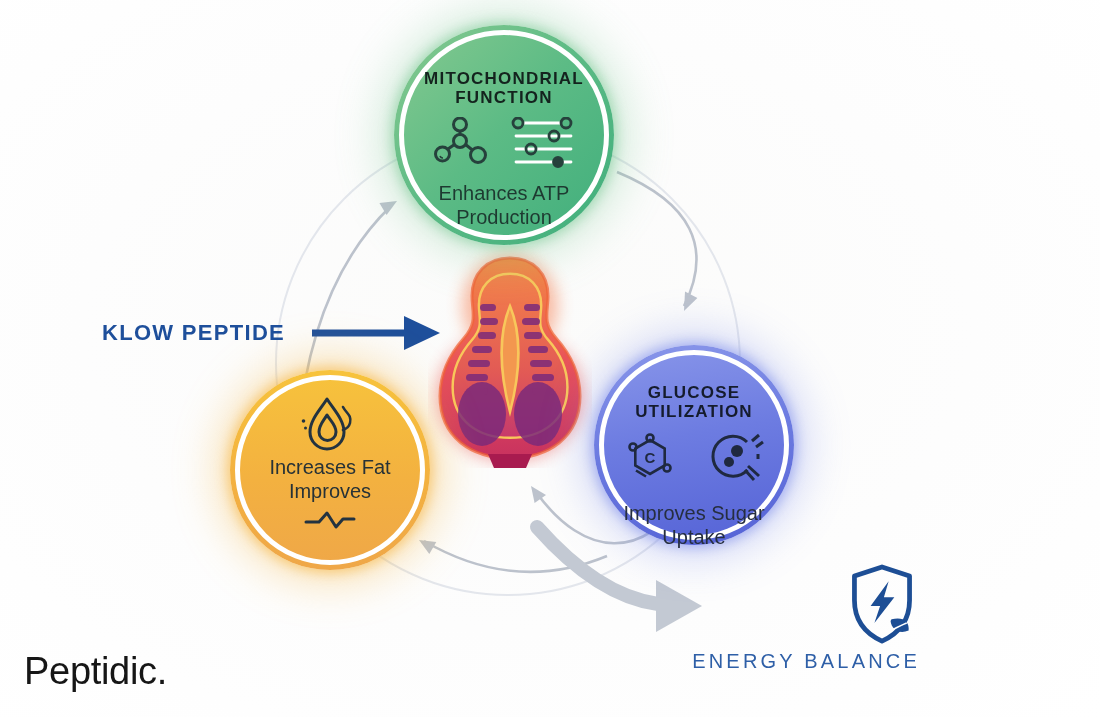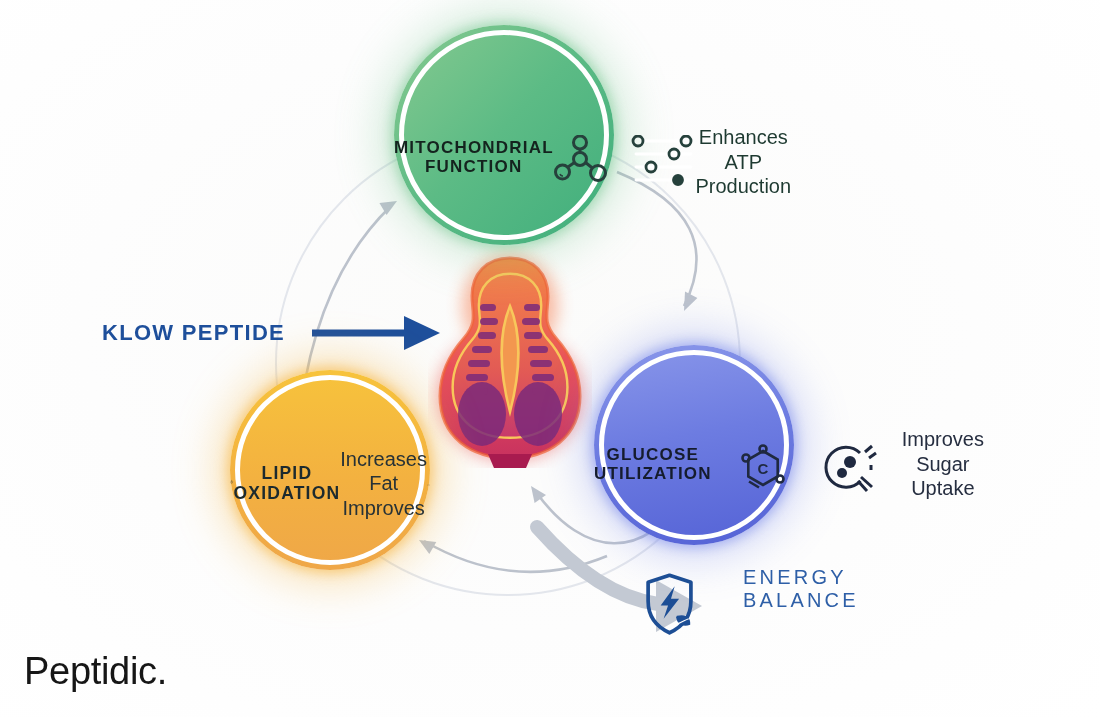--- a/index.html
+++ b/index.html
@@ -7,53 +7,53 @@
     position:relative;width:1100px;height:717px;overflow:hidden;
     background:radial-gradient(ellipse at 48% 46%, #fbfbfa 0%, #fdfdfd 55%, #ffffff 100%);
     font-family:"Liberation Sans", sans-serif;
   }
   svg{display:block;}
   .arrow-layer{position:absolute;left:0;top:0;z-index:1;}
   .mito-layer{position:absolute;left:428px;top:246px;z-index:2;}
 
   .node{position:absolute;border-radius:50%;z-index:3;text-align:center;box-sizing:border-box;}
   .node::before{content:"";position:absolute;inset:5px;border:5px solid #ffffff;border-radius:50%;pointer-events:none;}
-  .node-inner{position:relative;z-index:1;height:100%;box-sizing:border-box;display:flex;flex-direction:row;align-items:center;}
+  .node-inner{position:relative;z-index:1;height:100%;box-sizing:border-box;display:flex;flex-direction:column;align-items:center;}
   .node-title{font-weight:bold;font-size:17px;line-height:1.12;letter-spacing:1.2px;}
   .node-sub{font-size:20px;line-height:1.22;}
   .icons-row{display:flex;align-items:center;justify-content:center;gap:22px;}
 
   .node-mito{left:394px;top:25px;width:220px;height:220px;
     background:linear-gradient(135deg,#87ca90 0%,#5cbb85 48%,#3fae7c 100%);
     box-shadow:0 0 12px 3px rgba(120,200,145,.55), 0 0 44px 16px rgba(120,200,145,.30);}
   .node-mito .node-inner{padding-top:44px;}
   .node-mito .node-title{color:#14231e;}
   .node-mito .node-sub{color:#1e3a31;margin-top:10px;}
   .node-mito .icons-row{margin-top:8px;height:56px;}
 
   .node-glucose{left:594px;top:345px;width:200px;height:200px;
     background:linear-gradient(170deg,#8a97ea 0%,#6d7ce1 45%,#5462d6 100%);
     box-shadow:0 0 12px 3px rgba(122,138,235,.55), 0 0 42px 15px rgba(122,138,235,.30);}
-  .node-glucose .node-inner{padding-top:38px;gap:24px;}
+  .node-glucose .node-inner{padding-top:38px;}
   .node-glucose .node-title{color:#151c2d;}
-  .node-glucose .node-sub{color:#262e40;margin-top:0;}
+  .node-glucose .node-sub{color:#262e40;margin-top:16px;}
   .node-glucose .icons-row{margin-top:8px;height:56px;gap:26px;}
 
   .node-lipid{left:230px;top:370px;width:200px;height:200px;
     background:linear-gradient(180deg,#f7c33c 0%,#f3b140 55%,#efa748 100%);
     box-shadow:0 0 12px 3px rgba(246,184,70,.6), 0 0 42px 15px rgba(246,184,70,.35);}
   .node-lipid .node-inner{padding-top:24px;}
   .node-lipid .node-title{color:#1c2a2e;margin-top:4px;font-size:17.5px;}
   .node-lipid .node-sub{color:#273236;margin-top:3px;}
 
   .klow-label{position:absolute;left:102px;top:320px;z-index:4;
     font-size:22px;font-weight:bold;letter-spacing:1.3px;color:#1e4f9b;}
 
   .outcome{position:absolute;left:640px;top:562px;width:280px;z-index:3;
-    display:flex;flex-direction:row;align-items:flex-start;gap:44px;}
+    display:flex;flex-direction:column;align-items:flex-end;}
   .outcome-label{margin-top:4px;font-size:20px;letter-spacing:3.2px;font-weight:500;color:#2e5fa7;}
 
   .brand{position:absolute;left:24px;top:650px;z-index:3;
     font-size:38px;font-weight:500;letter-spacing:-0.3px;color:#161616;}
 </style>
 </head>
 <body>
 
 <div class="stage">
 
@@ -205,21 +205,20 @@
 
   <div class="node node-lipid">
     <div class="node-inner">
       <svg width="62" height="58" viewBox="0 0 62 58" fill="none" stroke="#233340" stroke-width="3" stroke-linejoin="round" stroke-linecap="round">
         <path d="M 28 5 C 21 16 11 26 11 38 a 17 17 0 0 0 34 0 C 45 26 35 16 28 5 Z"></path>
         <path d="M 28 21 C 24.5 27 20 31 20 38 a 8.5 8.5 0 0 0 17 0 C 37 31 31.5 27 28 21 Z"></path>
         <path d="M 44 13 C 47 19 53 21 51 29 C 50 33 47 35 44 36" stroke-width="2.6"></path>
         <circle cx="4.5" cy="27" r="1.8" fill="#233340" stroke="none"></circle>
         <circle cx="6.5" cy="34" r="1.5" fill="#233340" stroke="none"></circle>
       </svg>
-      <div class="node-title">LIPID OXIDATION</div>
       <div class="node-sub">Increases Fat Improves</div>
       <svg width="52" height="22" viewBox="0 0 52 22" style="margin-top:5px" fill="none" stroke="#233340" stroke-width="3" stroke-linecap="round" stroke-linejoin="round">
         <polyline points="2,13 15,13 23,4 32,18 39,10 50,10"></polyline>
       </svg>
     </div>
   </div>
 
   <div class="klow-label">KLOW PEPTIDE</div>
 
   <div class="outcome">

